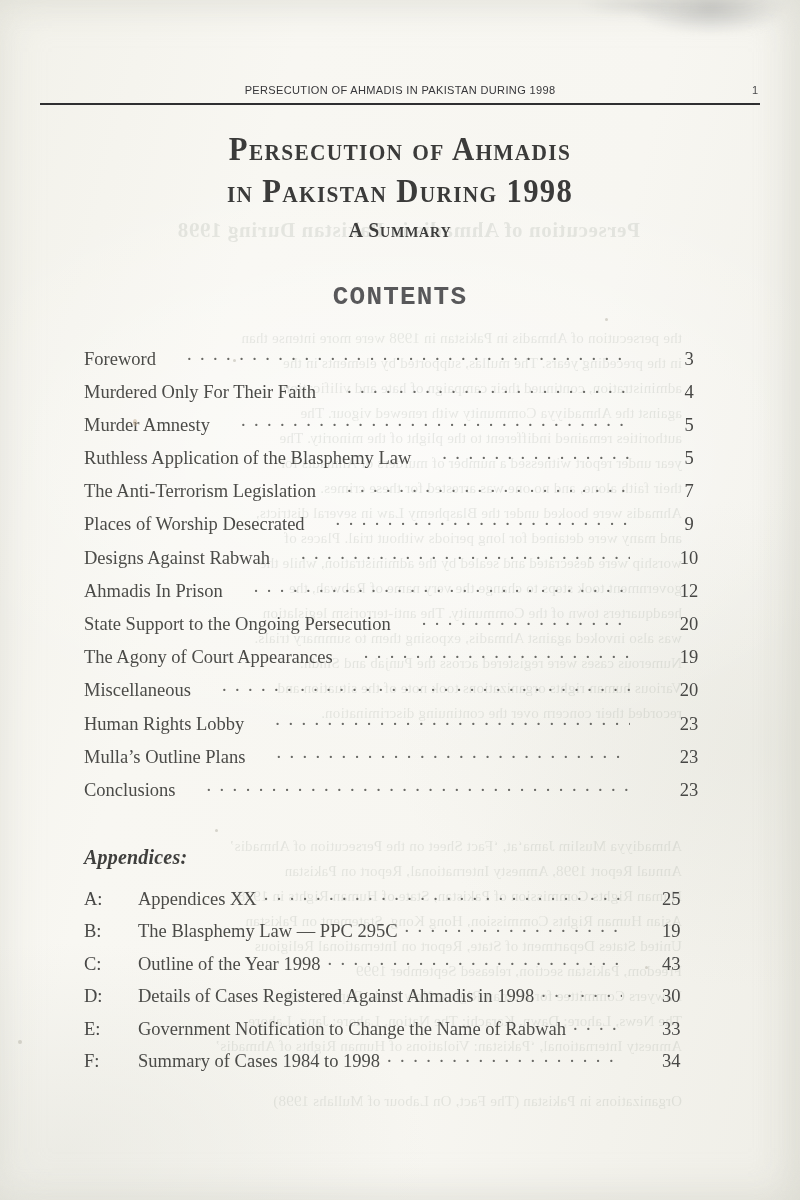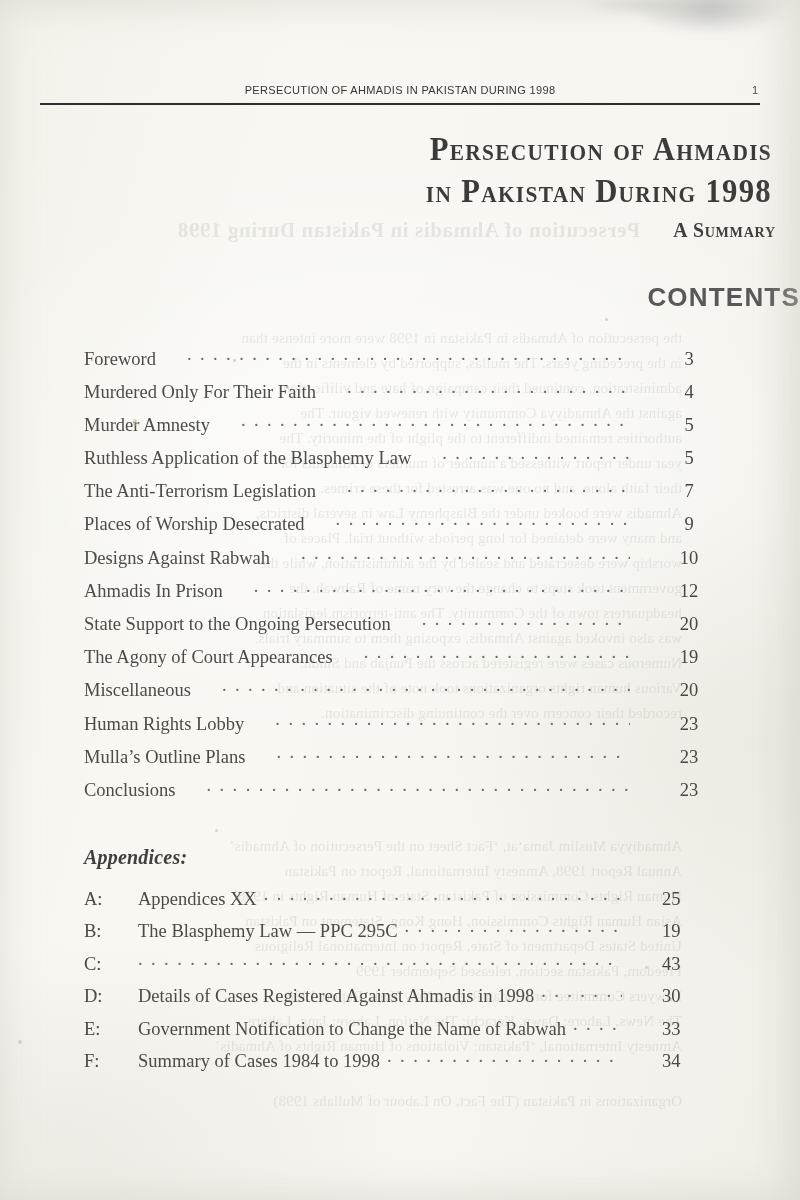--- a/index.html
+++ b/index.html
@@ -106,21 +106,21 @@
     left: 40px; top: 19px;
     width: 720px; height: 0;
     border-top: 2.1px solid #2f2f31;
   }
 
   
   #title-block {
     position: absolute;
     left: 0; top: 128px;
     width: 800px;
-    text-align: right;
+    text-align: center;
     color: #3b3b3a;
   }
   .title-line {
     font-family: "Liberation Serif", "DejaVu Serif", serif;
     font-weight: bold;
     font-size: 33px;
     line-height: 42px;
     letter-spacing: 1.4px;
     font-variant: small-caps;
     transform: scaleX(0.93);
@@ -138,22 +138,22 @@
     transform-origin: center;
     margin-top: 3px;
     color: #3d3d3c;
   }
 
   
   #contents-heading {
     position: absolute;
     left: 0; top: 282px;
     width: 800px;
-    text-align: right;
-    font-family: Liberation Sans, sans-serif;
+    text-align: center;
+    font-family: Liberation Mono, monospace;
     font-weight: bold;
     font-size: 26px;
     letter-spacing: 1.2px;
     color: #58585a;
   }
 
   
   #toc-list {
     position: absolute;
     left: 84px; top: 346px;
@@ -397,20 +397,21 @@
       <span class="apx-page">25</span>
     </div>
     <div class="apx-row">
       <span class="apx-letter">B:</span>
       <span class="apx-label">The Blasphemy Law — PPC 295C</span>
       <span class="apx-leader"></span>
       <span class="apx-page">19</span>
     </div>
     <div class="apx-row">
       <span class="apx-letter">C:</span>
+      <span class="apx-label">Outline of the Year 1998</span>
       <span class="apx-leader"></span>
       <span class="apx-page">43</span>
     </div>
     <div class="apx-row">
       <span class="apx-letter">D:</span>
       <span class="apx-label">Details of Cases Registered Against Ahmadis in 1998</span>
       <span class="apx-leader"></span>
       <span class="apx-page">30</span>
     </div>
     <div class="apx-row">

